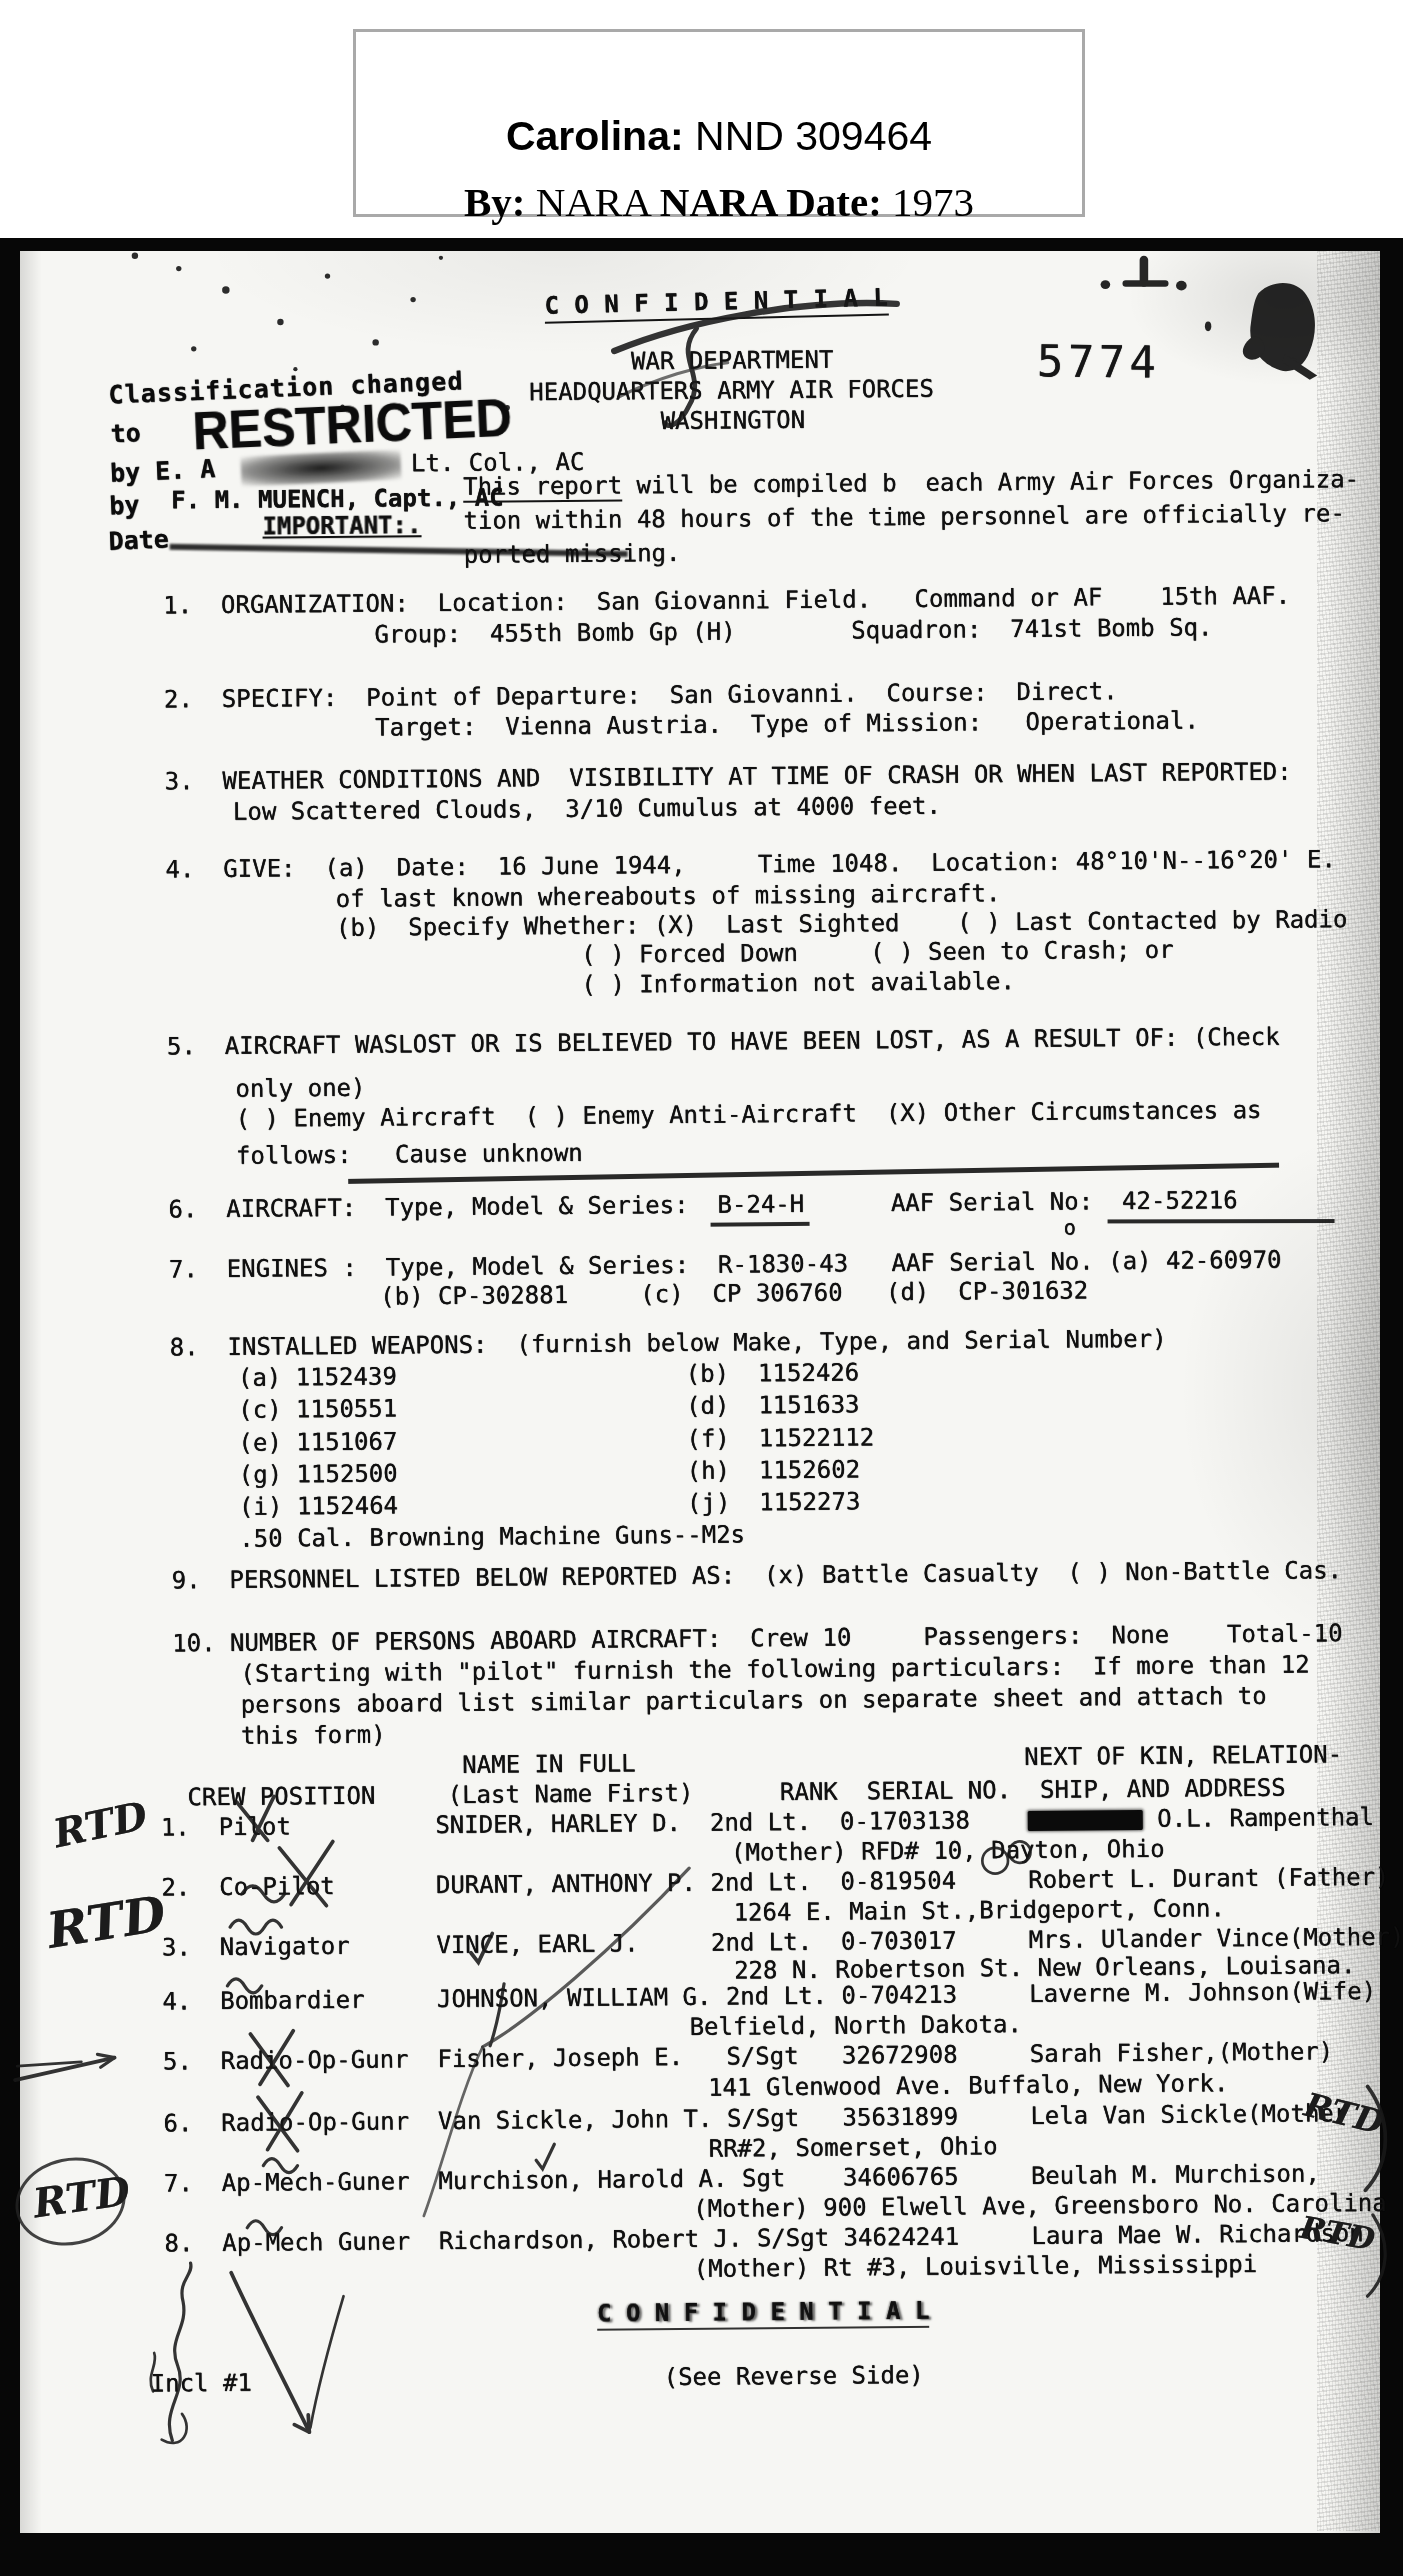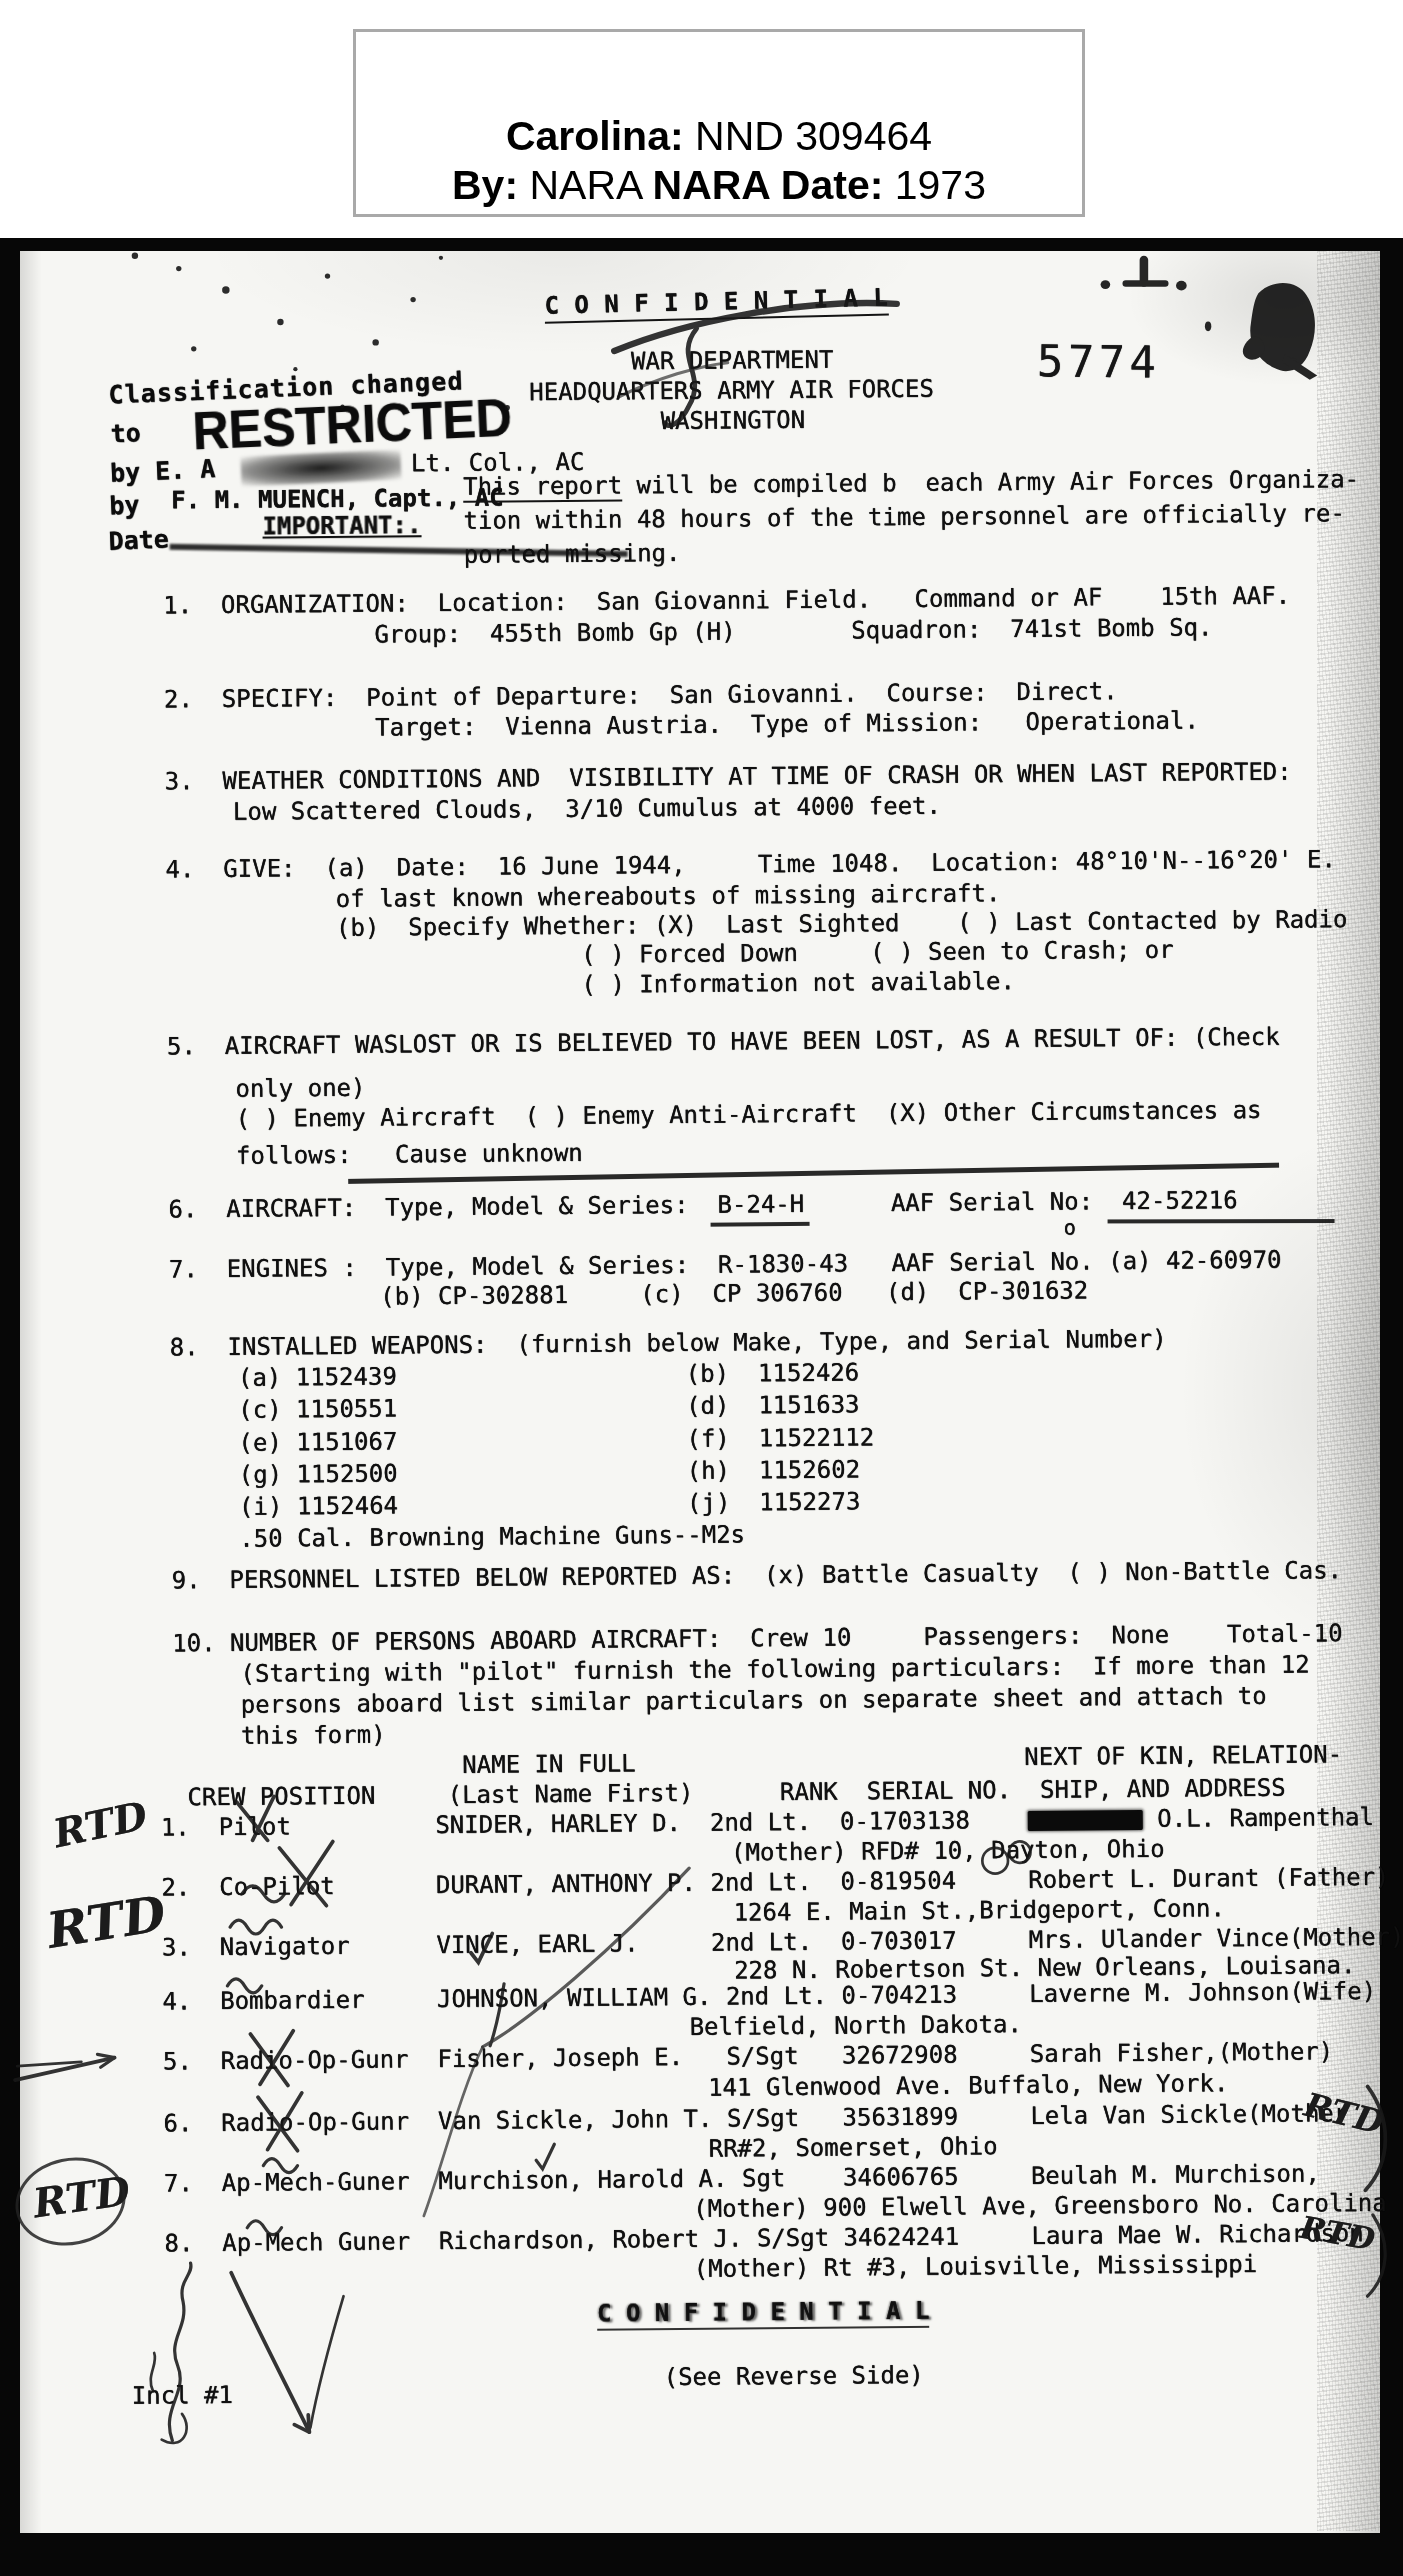--- a/index.html
+++ b/index.html
@@ -8,21 +8,21 @@
   
   #banner-box{position:absolute;left:353px;top:29px;width:732px;height:188px;
       background:#fff;border:3.7px solid #a9a9a9;box-sizing:border-box;}
   #banner-black{position:absolute;left:7.5px;top:6.4px;right:7.5px;height:63px;background:#000;
       display:flex;align-items:center;justify-content:center;}
   #banner-black .t1{color:#fff;font-family:"Liberation Sans",sans-serif;font-weight:700;
       font-size:63px;letter-spacing:1.6px;transform:scale(1.04,1.12);white-space:nowrap;}
   .banner-line{position:absolute;left:0;right:0;text-align:center;white-space:nowrap;
       font-family:"Liberation Sans",sans-serif;font-size:41px;color:#000;}
   #banner-auth{top:81px;}
-  #banner-by{top:130px;}
+  #banner-by{top:146px;font-family:Liberation Serif, serif;}
   .banner-line b{font-weight:700;}
   
   #scan{position:absolute;left:0;top:238px;width:1404px;height:2338px;background:#070707;}
   #paper{position:absolute;left:20.3px;top:13.4px;width:1360px;height:2282px;background:#f6f6f3;
      background-image:
        radial-gradient(ellipse 225px 128px at 93% 2%, rgba(0,0,0,0.10), transparent 70%),
        radial-gradient(ellipse 481px 139px at 40% 0%, rgba(0,0,0,0.05), transparent 75%),
        radial-gradient(ellipse 267px 374px at 99% 50%, rgba(0,0,0,0.08), transparent 70%),
        linear-gradient(90deg, rgba(0,0,0,0.12) 0, transparent 1.6%, transparent 96%, rgba(0,0,0,0.16) 100%);}
   #grain{position:absolute;left:1317px;top:251px;width:63px;height:2280px;opacity:.45;
@@ -153,21 +153,21 @@
     <div class="t" style="left:695px;top:2080px;">141 Glenwood Ave. Buffalo, New York.</div>
     <div class="t" style="left:150px;top:2111px;">6.  Radio-Op-Gunr  Van Sickle, John T. S/Sgt   35631899     Lela Van Sickle(Mother</div>
     <div class="t" style="left:695px;top:2141px;">RR#2, Somerset, Ohio</div>
     <div class="t" style="left:150px;top:2171px;">7.  Ap-Mech-Guner  Murchison, Harold A. Sgt    34606765     Beulah M. Murchison,</div>
     <div class="t" style="left:679px;top:2201px;">(Mother) 900 Elwell Ave, Greensboro No. Carolina</div>
     <div class="t" style="left:150px;top:2231px;">8.  Ap-Mech Guner  Richardson, Robert J. S/Sgt 34624241     Laura Mae W. Richardson</div>
     <div class="t" style="left:679px;top:2261px;">(Mother) Rt #3, Louisville, Mississippi</div>
 
     <div class="t b" id="conf-bottom" style="left:582px;top:2305px;">C O N F I D E N T I A L</div>
     <div class="t" style="left:648px;top:2369px;">(See Reverse Side)</div>
-    <div class="t" style="left:116px;top:2371px;margin-top:12px;">Incl #1</div>
+    <div class="t" style="left:135px;top:2371px;">Incl #1</div>
   </div>
 
   <div id="doc-number">5774</div>
 
   <div class="hand" style="left:53px;top:1801px;font-size:39px;transform:rotate(-12deg);">RTD</div>
   <div class="hand" style="left:47px;top:1893px;font-size:49px;transform:rotate(-9deg);">RTD</div>
   <div class="hand" style="left:33px;top:2173px;font-size:40px;transform:rotate(-8deg);">RTD</div>
   <div id="rtd-circle"></div>
   <div class="hand" style="left:1304px;top:2094px;font-size:33px;transform:rotate(14deg);">RTD</div>
   <div class="hand" style="left:1300px;top:2215px;font-size:31px;transform:rotate(10deg);">RTD</div>

